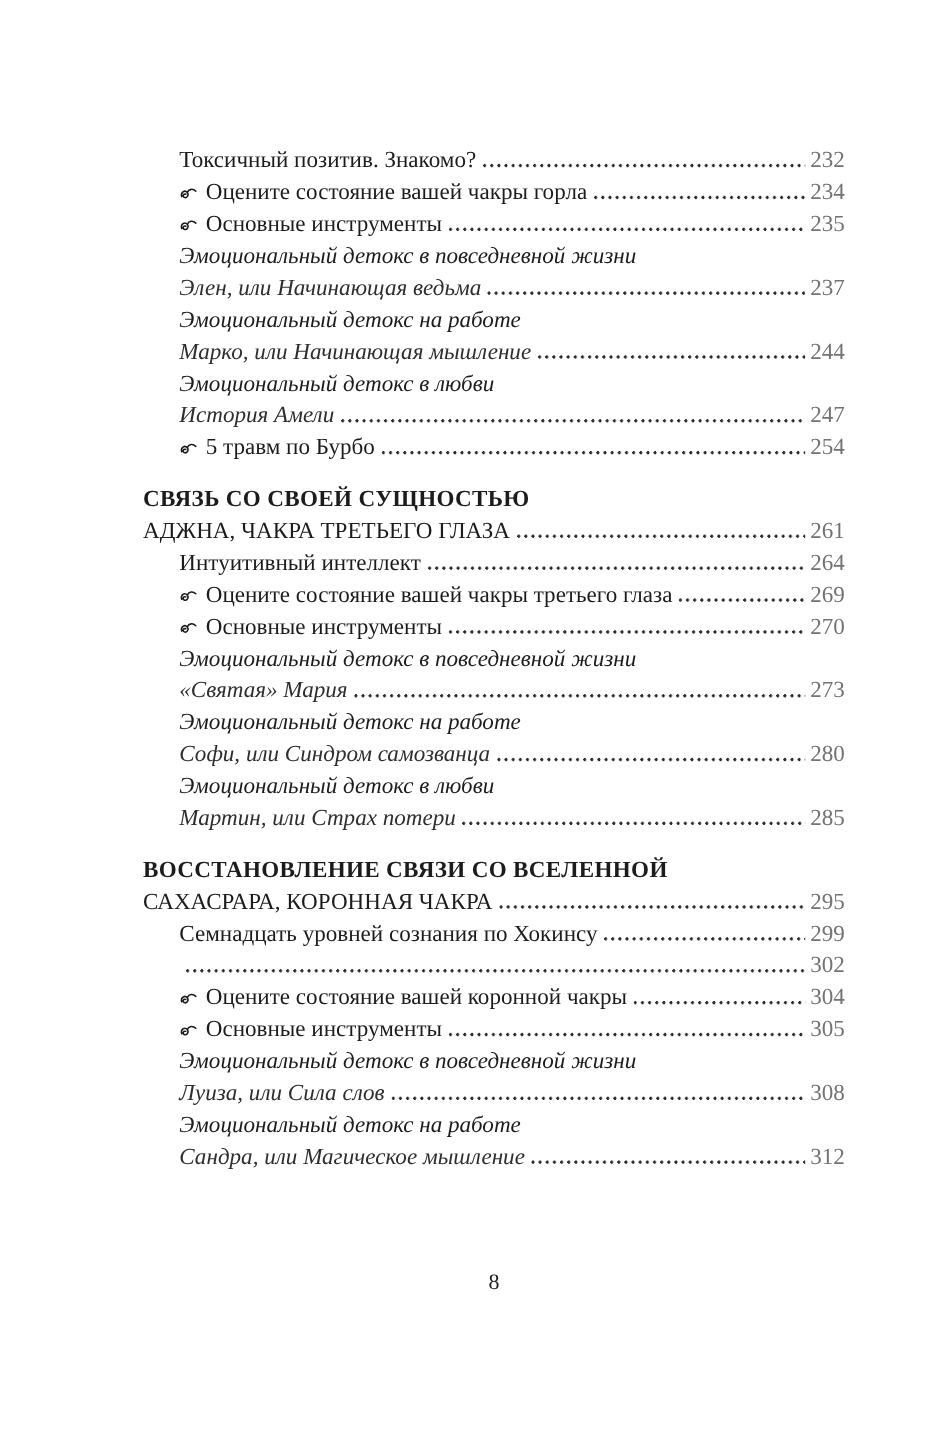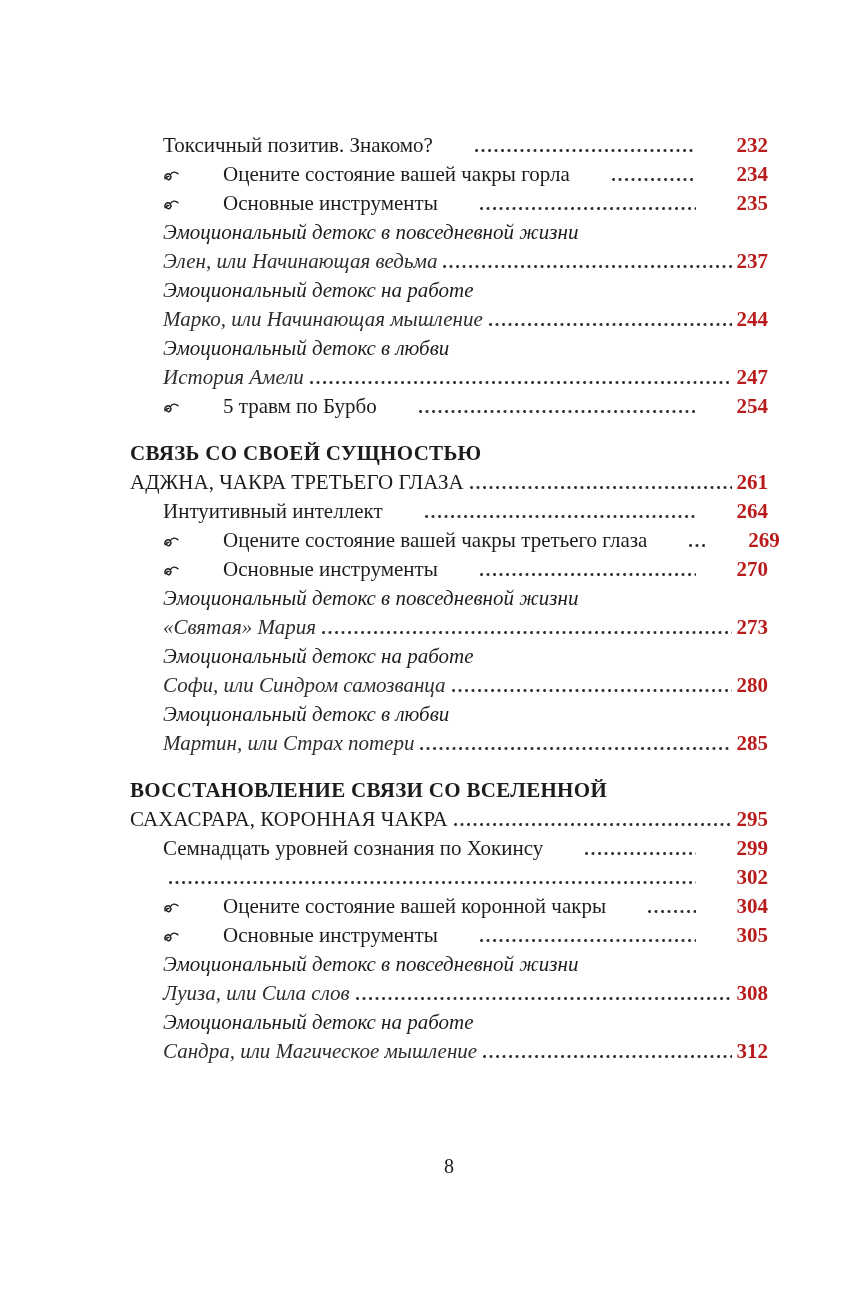--- a/index.html
+++ b/index.html
@@ -40,21 +40,20 @@
   }
   .row.part {
     font-weight: 700;
     letter-spacing: 0.3px;
   }
   .row.chapter {
     font-weight: 400;
   }
   .row.sub {
     padding-left: 33px;
-    gap: 36px;
   }
   .row.italic-head {
     padding-left: 33px;
     font-style: italic;
     font-weight: 400;
     align-items: flex-end;
   }
   .row.italic {
     padding-left: 33px;
     font-style: italic;
@@ -67,22 +66,21 @@
     margin: 0 5px 0 6px;
     align-self: baseline;
     background-image: radial-gradient(circle at 1.5px 1.5px, #2b2b2b 1.25px, rgba(0,0,0,0) 1.55px);
     background-size: 6.5px 3px;
     background-repeat: repeat-x;
     background-position: left bottom;
   }
   .pagenum {
     flex: 0 0 auto;
     font-style: normal;
-    color: #b91c1c;
-    font-weight: bold;
+    color: #737373;
   }
   .marker {
     display: inline-block;
     margin-right: 7px;
     transform: translateY(1px);
     color: #1c1c1c;
   }
   .marker svg {
     display: inline-block;
     vertical-align: baseline;

